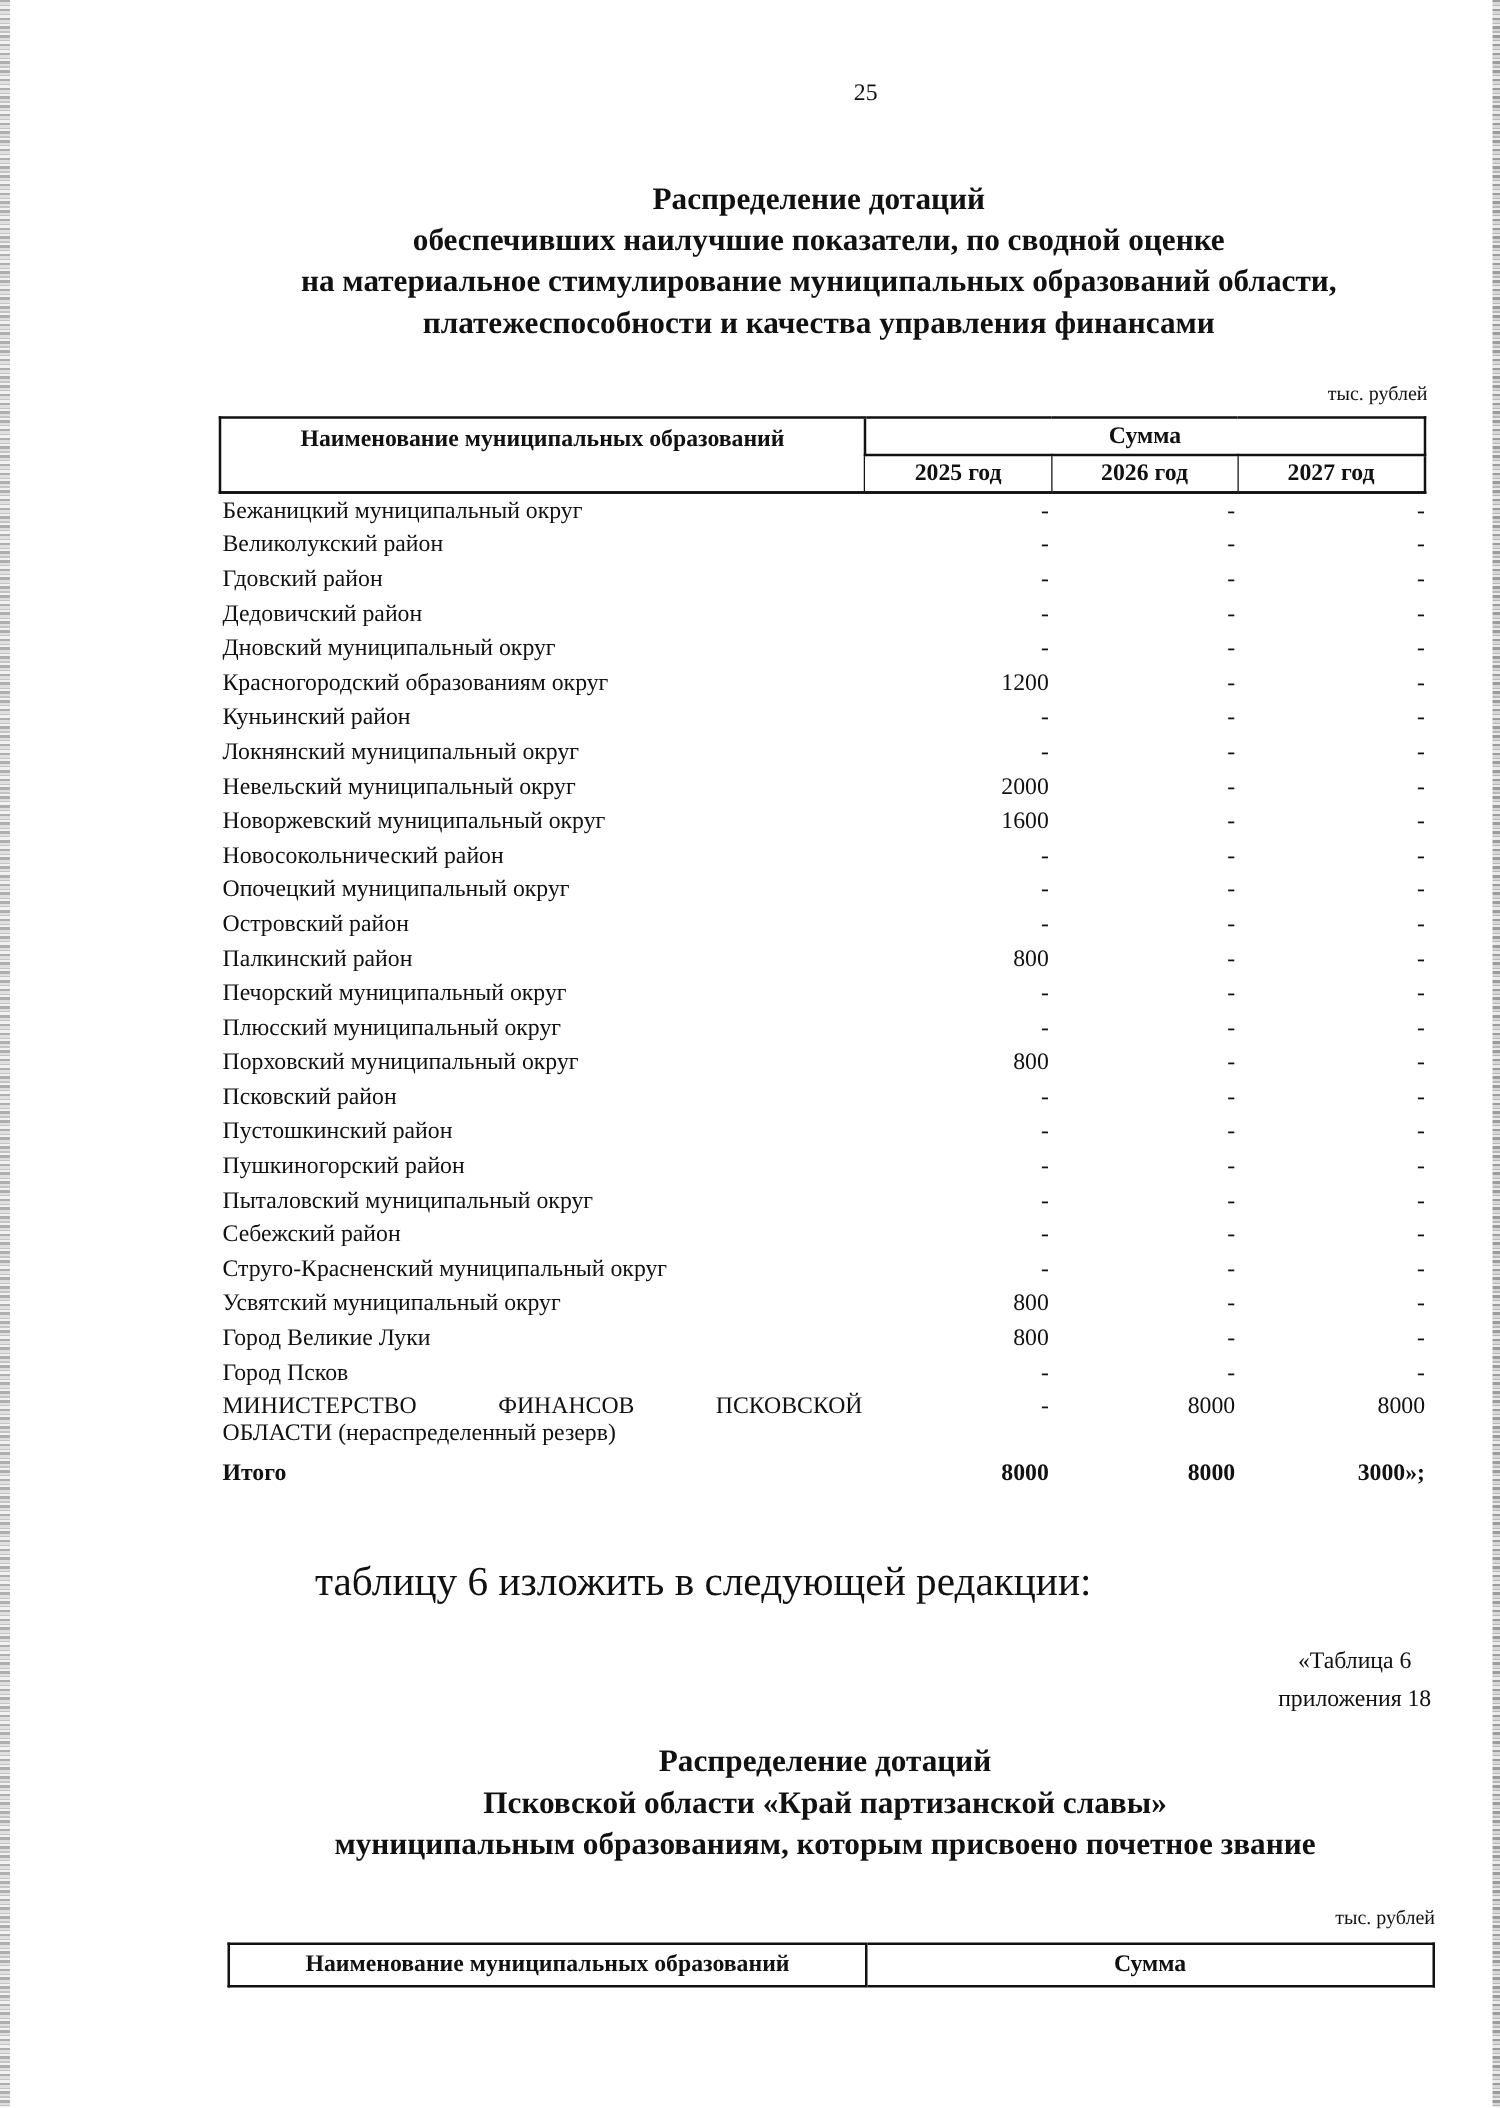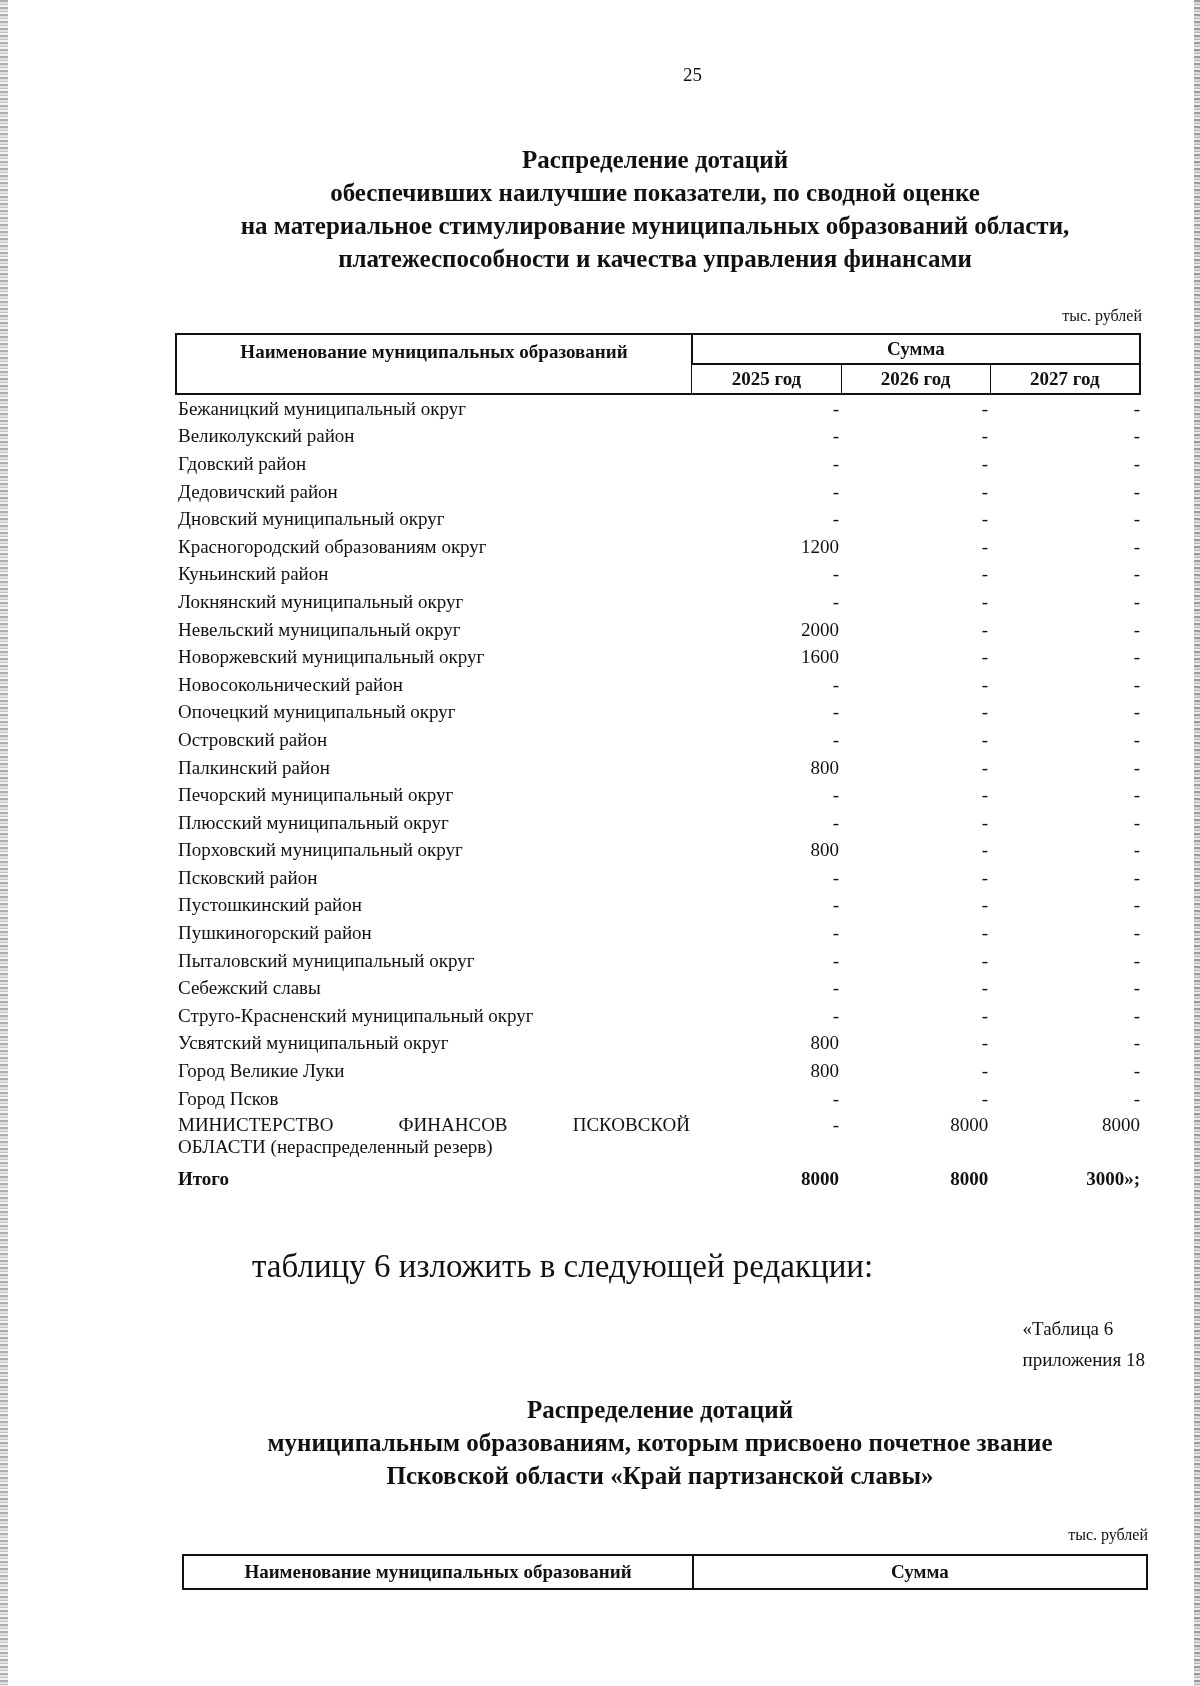--- a/index.html
+++ b/index.html
@@ -51,21 +51,21 @@
     table.main td.val.c3 { padding-right: 0; }
     table.main tr.ministry td { vertical-align: top; height: 52px; padding-top: 2px; margin-top: 24px; }
     table.main tr.ministry td.name { text-align: justify; text-align-last: left; }
     .justify-line { display: flex; justify-content: space-between; width: 512px; }
     table.main tr.total td { font-weight: bold; height: 26px; }
 
     .instruction {
       position: absolute; top: 1248px; left: 252px; font-size: 33px;
     }
     .table-ref {
-      position: absolute; right: 55px; top: 1313px; text-align: left; font-size: 19px; line-height: 31px;
+      position: absolute; right: 55px; top: 1313px; text-align: center; font-size: 19px; line-height: 31px;
     }
     .title-block-2 {
       position: absolute; top: 1393px; left: 180px; width: 960px; text-align: center;
       font-weight: bold; font-size: 25px; line-height: 33px;
     }
     table.second {
       position: absolute; top: 1554px; left: 182px; width: 966px;
       border-collapse: collapse; font-size: 19px;
     }
     table.second th {
@@ -223,21 +223,21 @@
         <td class="val c2">-</td>
         <td class="val c3">-</td>
       </tr>
       <tr>
         <td class="name">Пыталовский муниципальный округ</td>
         <td class="val c1">-</td>
         <td class="val c2">-</td>
         <td class="val c3">-</td>
       </tr>
       <tr>
-        <td class="name">Себежский славы</td>
+        <td class="name">Себежский район</td>
         <td class="val c1">-</td>
         <td class="val c2">-</td>
         <td class="val c3">-</td>
       </tr>
       <tr>
         <td class="name">Струго-Красненский муниципальный округ</td>
         <td class="val c1">-</td>
         <td class="val c2">-</td>
         <td class="val c3">-</td>
       </tr>
@@ -285,22 +285,22 @@
 
 <div class="instruction">таблицу 6 изложить в следующей редакции:</div>
 
 <div class="table-ref">
   <div>«Таблица 6</div>
   <div>приложения 18</div>
 </div>
 
 <div class="title-block-2">
   <div>Распределение дотаций</div>
+  <div>Псковской области «Край партизанской славы»</div>
   <div>муниципальным образованиям, которым присвоено почетное звание</div>
-  <div>Псковской области «Край партизанской славы»</div>
 </div>
 
 <div class="units units-2">тыс. рублей</div>
 
 <table class="second">
   <thead>
     <tr>
       <th class="name-head">Наименование муниципальных образований</th>
       <th>Сумма</th>
     </tr>

